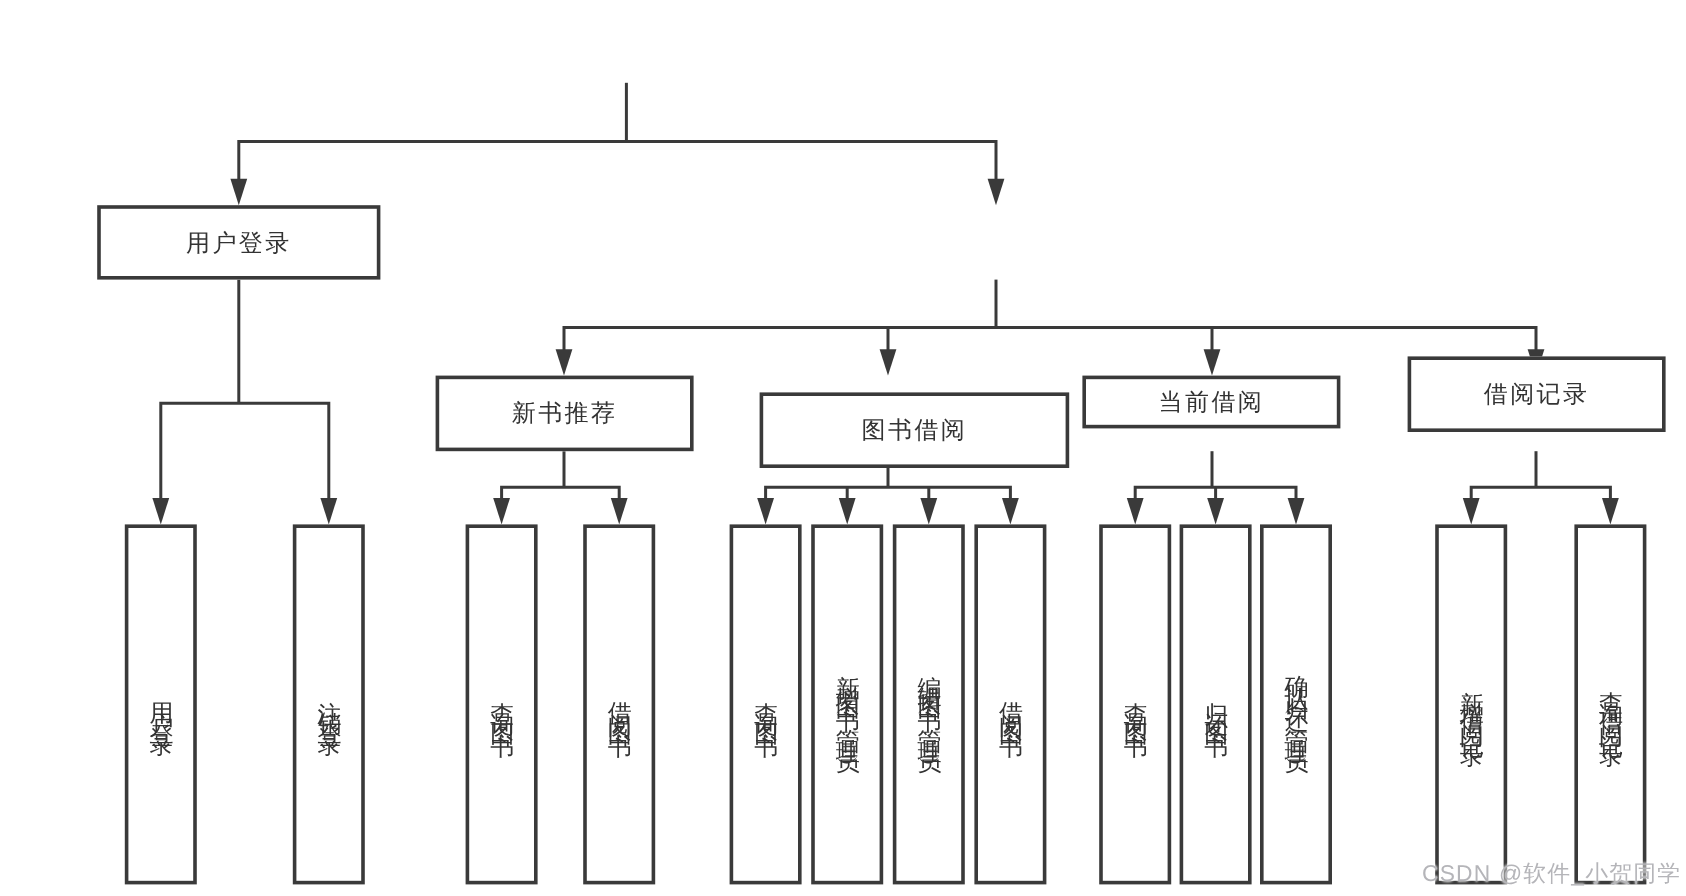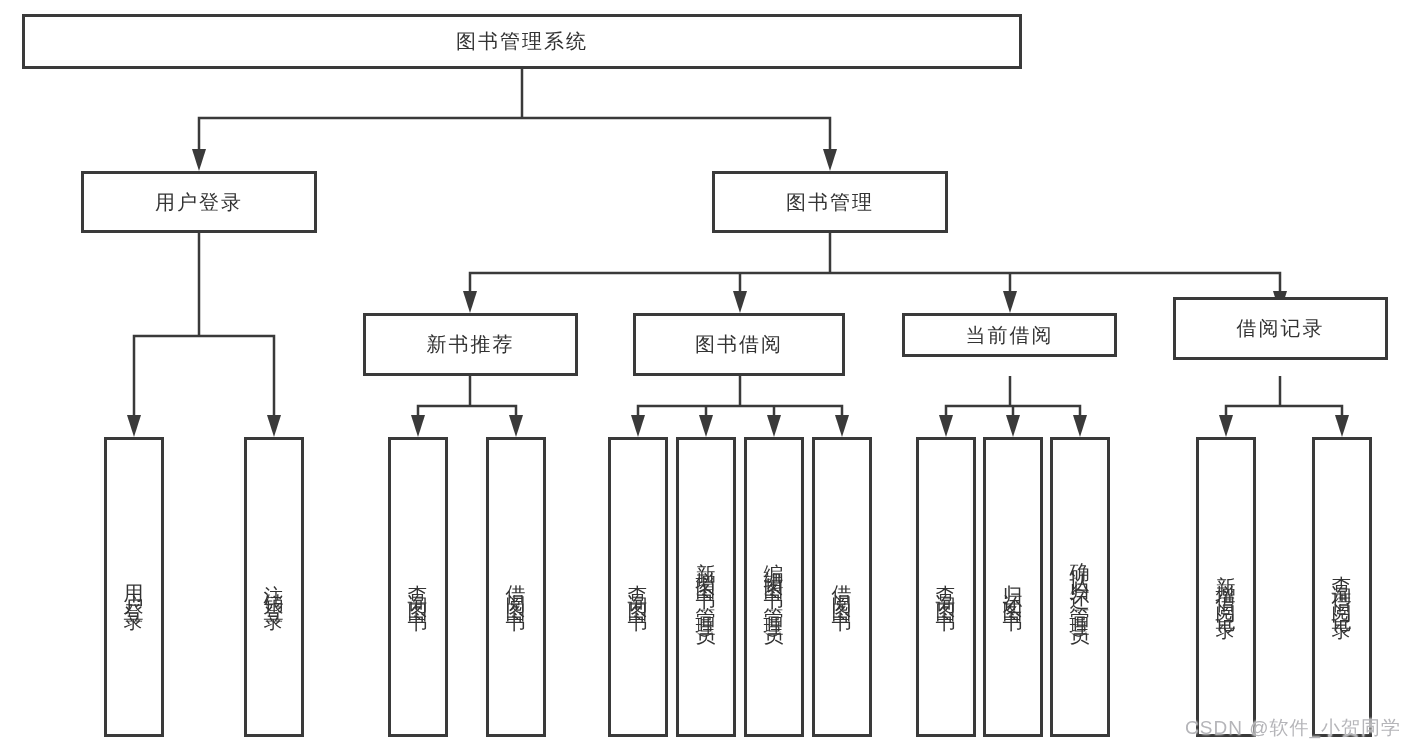--- a/index.html
+++ b/index.html
@@ -94,27 +94,25 @@
     </g>
 
     <g>
       <line x1="1280" y1="376" x2="1280" y2="406"></line>
       <polyline points="1226,420 1226,406 1342,406 1342,420"></polyline>
       <polygon points="1219,415 1233,415 1226,437"></polygon>
       <polygon points="1335,415 1349,415 1342,437"></polygon>
     </g>
   </svg>
 
-  <div class="box hbox" style="left:22px;top:14px;width:1000px;height:55px;">图书管理系统</div>
 
   <div class="box hbox" style="left:81px;top:171px;width:236px;height:62px;">用户登录</div>
-  <div class="box hbox" style="left:712px;top:171px;width:236px;height:62px;">图书管理</div>
 
   <div class="box hbox" style="left:363px;top:313px;width:215px;height:63px;">新书推荐</div>
-  <div class="box hbox" style="left:633px;top:313px;width:212px;height:63px;">图书借阅</div>
+  <div class="box hbox" style="left:633px;top:327px;width:258px;height:63px;">图书借阅</div>
   <div class="box hbox" style="left:902px;top:313px;width:215px;height:44px;">当前借阅</div>
   <div class="box hbox" style="left:1173px;top:297px;width:215px;height:63px;">借阅记录</div>
 
   <div class="box vbox" style="left:104px;">用户登录</div>
   <div class="box vbox" style="left:244px;">注销登录</div>
 
   <div class="box vbox" style="left:388px;">查询图书</div>
   <div class="box vbox" style="left:486px;">借阅图书</div>
 
   <div class="box vbox" style="left:608px;">查询图书</div>

